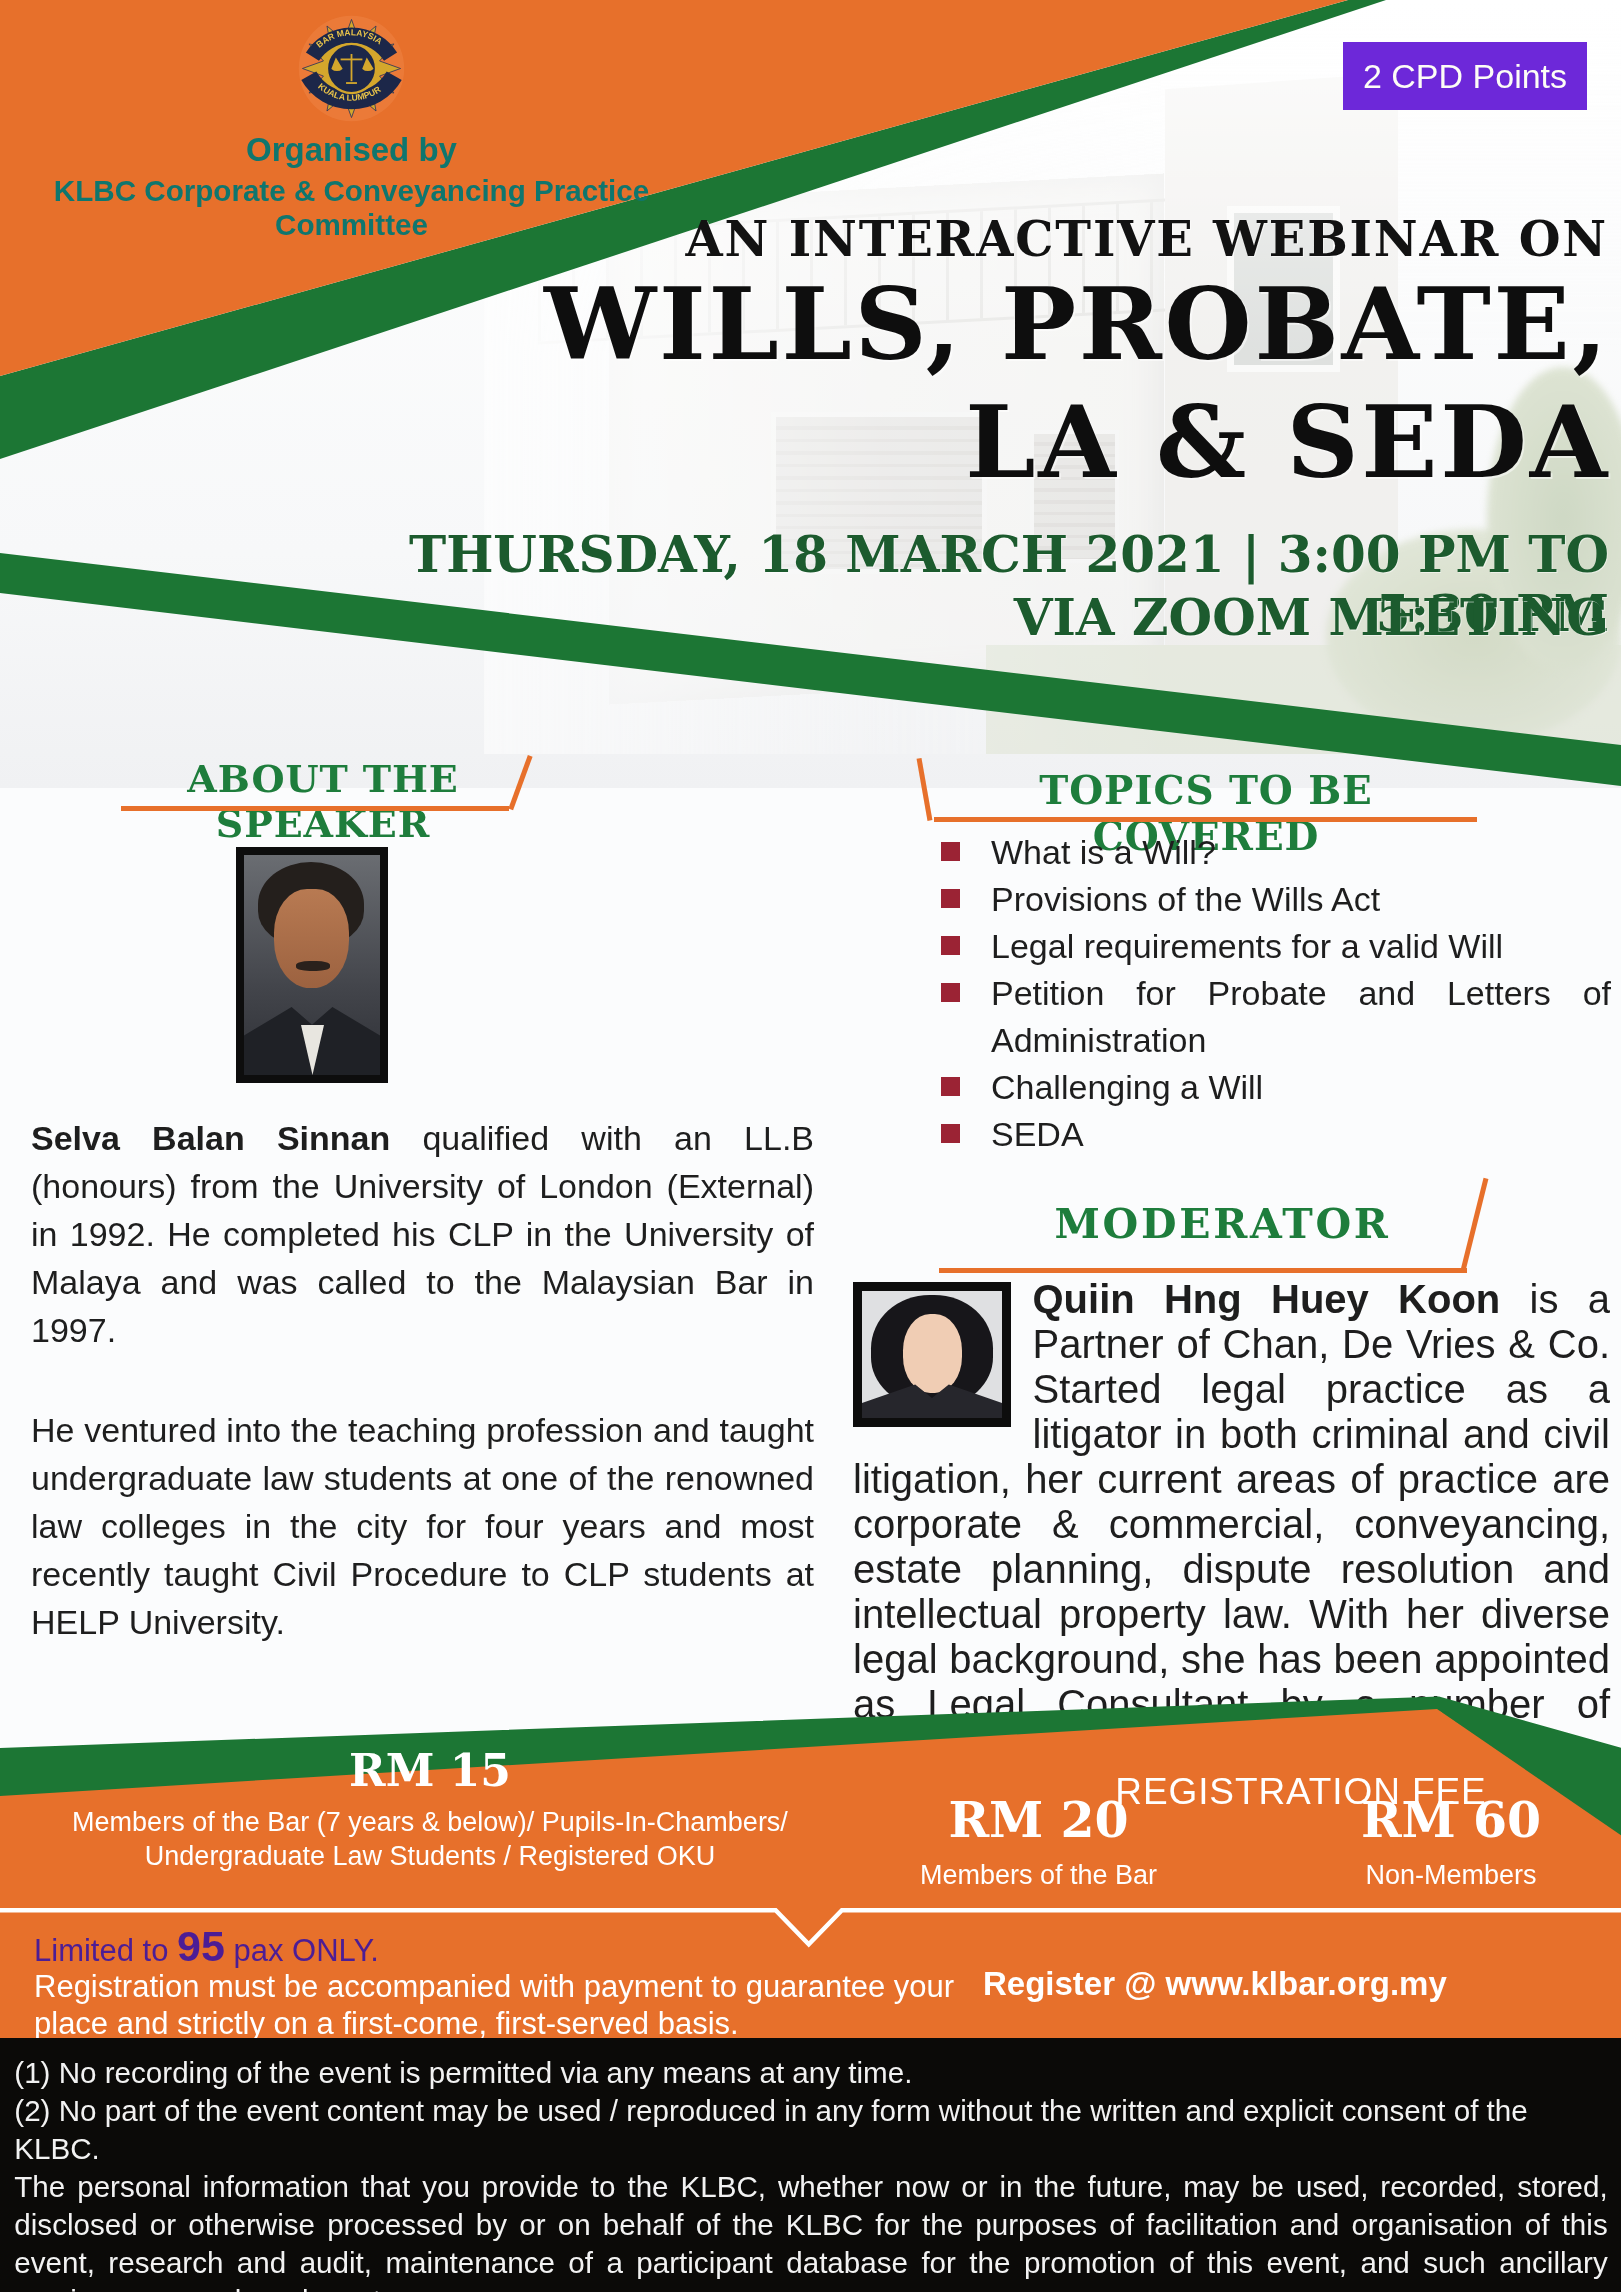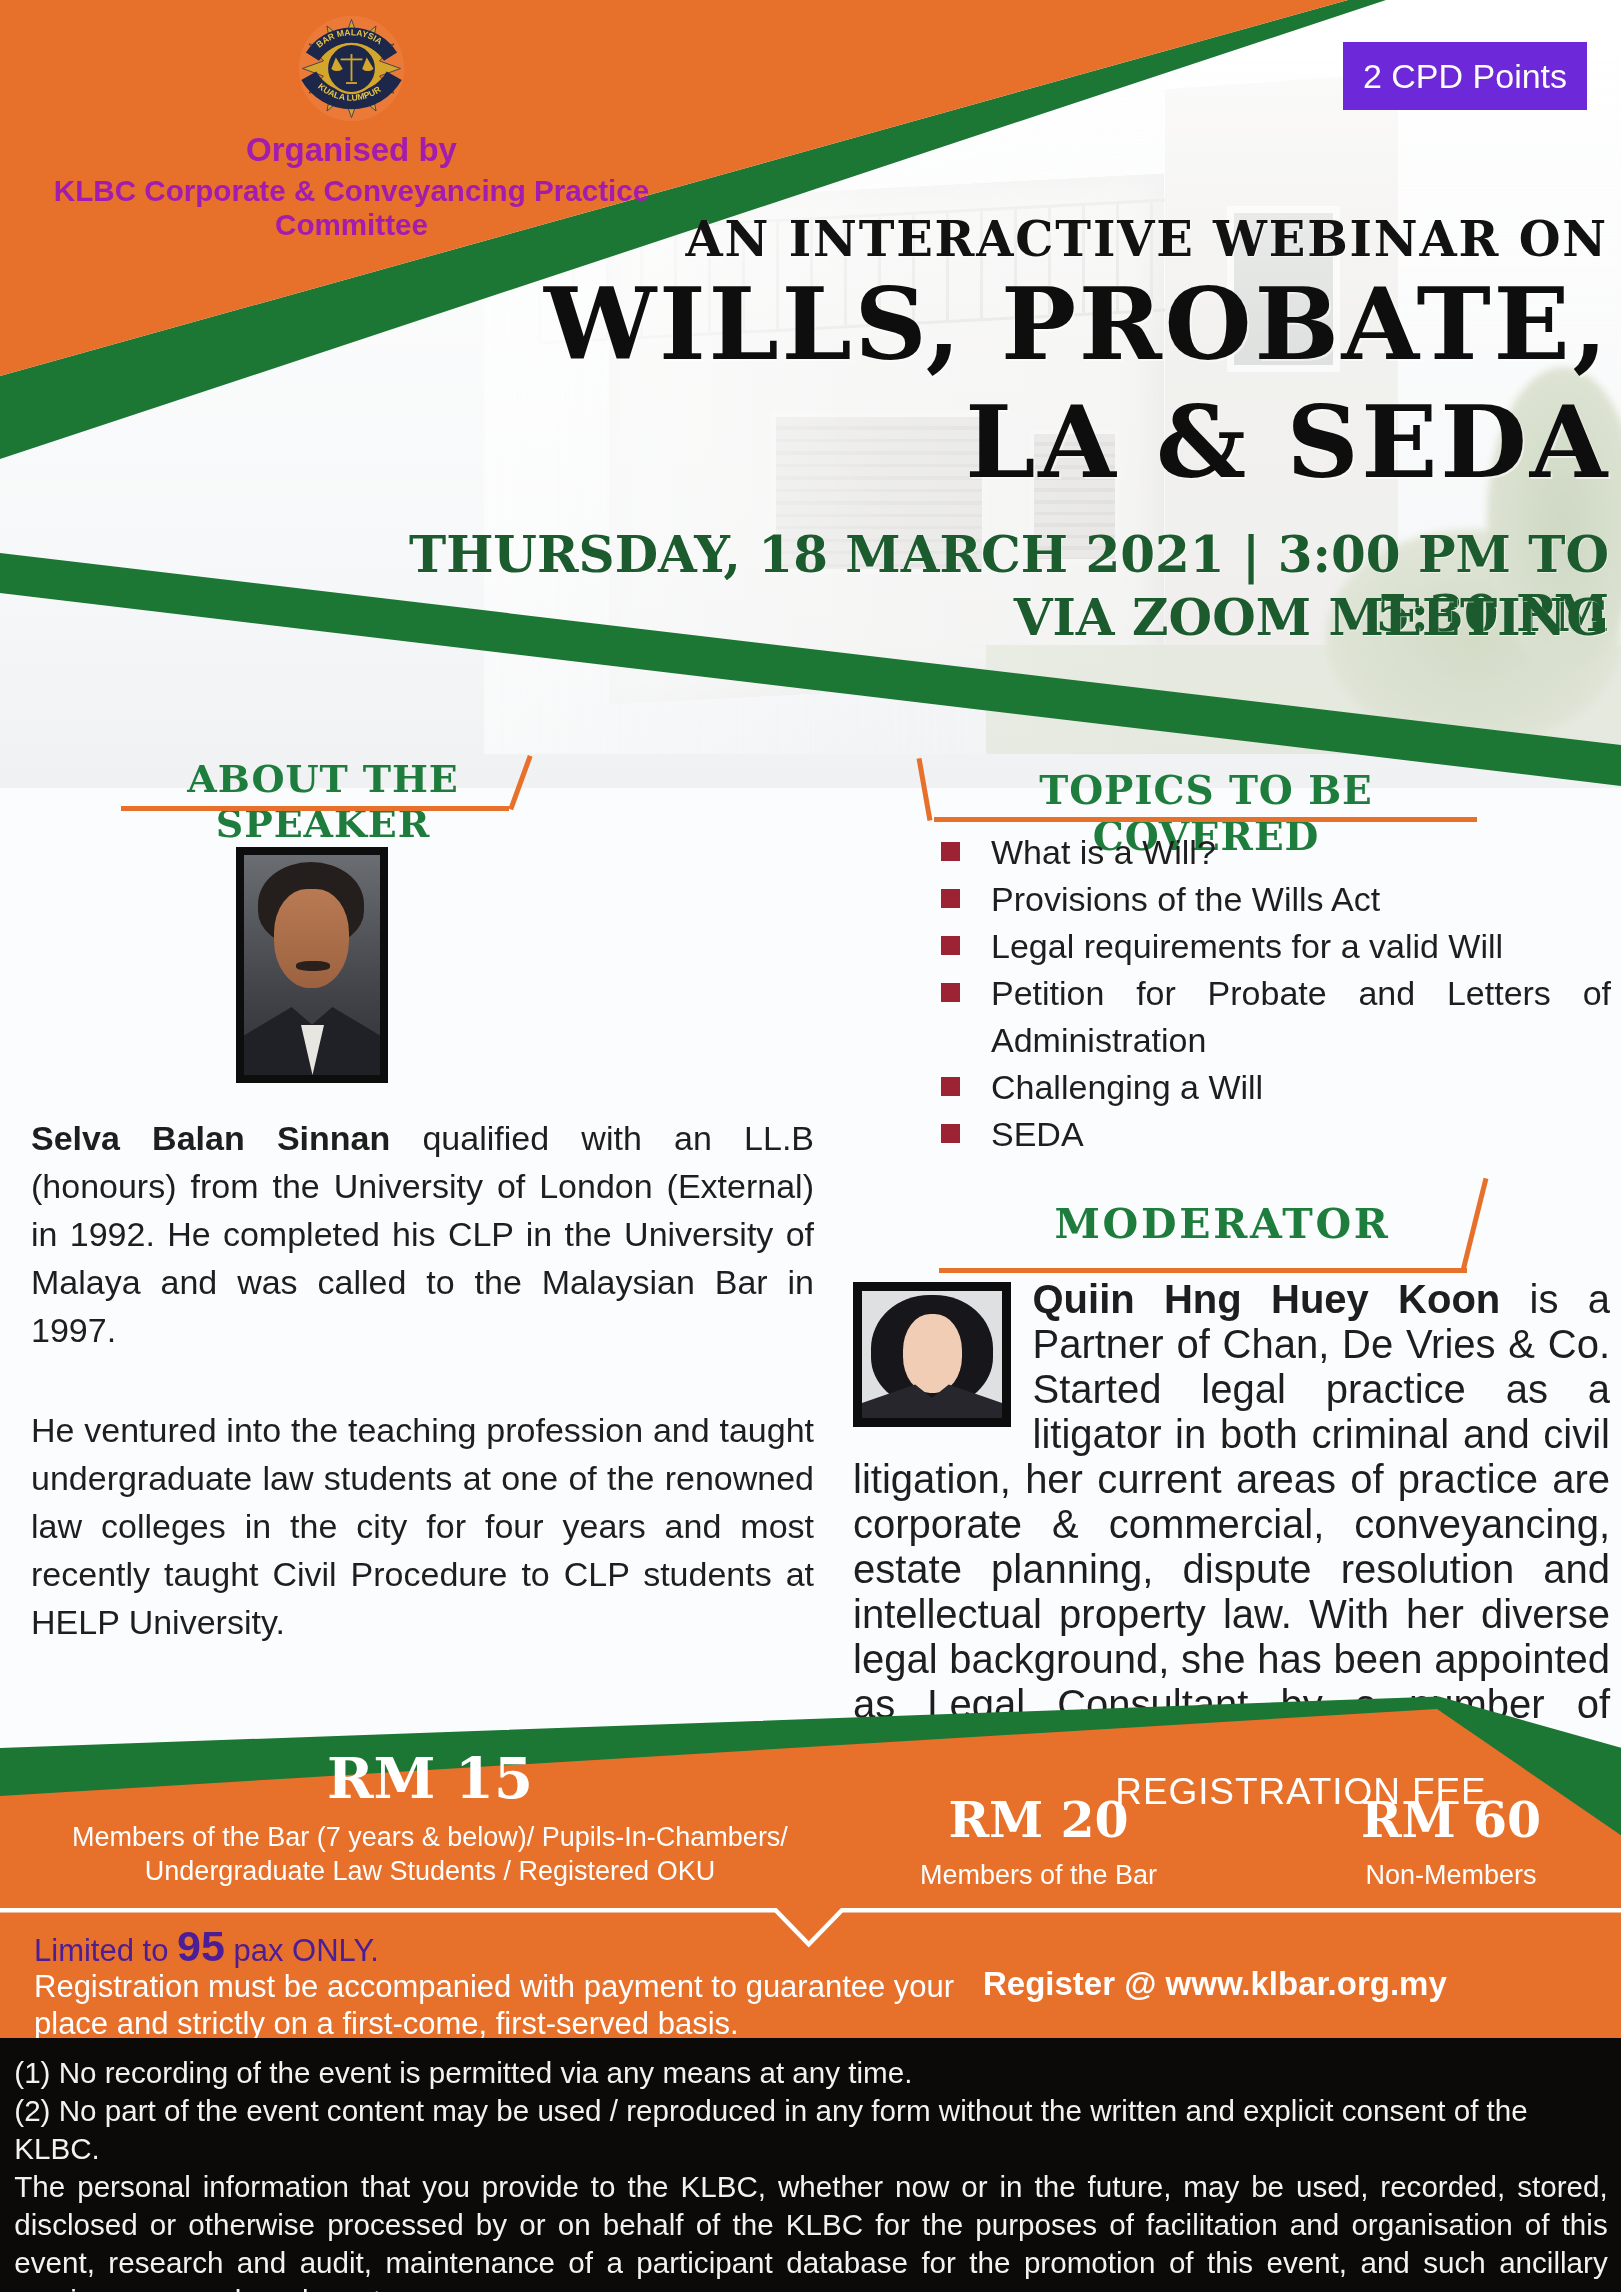--- a/index.html
+++ b/index.html
@@ -21,21 +21,21 @@
   .bush2{position:absolute;left:1003px;top:340px;width:152px;height:304px;background:radial-gradient(#aebf9a,#c6d1b2 70%,rgba(255,255,255,0));border-radius:50%;filter:blur(3.6px);}
   .art-fade{position:absolute;left:0;top:0;width:100%;height:100%;background:linear-gradient(90deg,#ffffff 0%,rgba(255,255,255,.25) 35%,rgba(255,255,255,0) 60%),linear-gradient(180deg,rgba(255,255,255,.75) 0%,rgba(255,255,255,0) 45%);}
 
   .orange-wedge{left:0;top:0;width:1397px;height:459px;background:#e7702b;
                 clip-path:polygon(0 0,1348px 0,0 376px);}
   .green-wedge{left:0;top:0;width:1397px;height:461px;background:#1c7634;
                clip-path:polygon(1348px 0,1386px 0,0 459px,0 376px);filter:drop-shadow(0 4.5px 4.5px rgba(90,90,95,.4));}
   .hero-stripe{left:0;top:537px;width:1622px;height:269px;background:#1c7634;
                clip-path:polygon(0 16px,1622px 208px,1622px 249px,0 56px);filter:drop-shadow(0 8px 6.3px rgba(108,110,116,.5));}
 
-  .org-block{left:18px;top:131px;width:667px;text-align:center;color:#a21caf;}
+  .org-block{left:18px;top:131px;width:667px;text-align:center;color:#0f766e;}
   .org-prefix{font-size:33px;font-weight:bold;}
   .org-name{font-size:29.6px;font-weight:bold;margin-top:5.4px;}
   .klbc-logo{left:297px;top:10.7px;width:109px;height:115px;}
 
   .cpd-badge{left:1343px;top:42px;width:244px;height:68px;background:#6d28d9;color:#fdfdf6;
              font-size:34px;display:flex;align-items:center;justify-content:center;}
 
   .serifbold{font-family:"DejaVu Serif","Liberation Serif",serif;font-weight:bold;}
   .kicker{left:502px;top:211px;width:1106px;text-align:right;font-size:48px;color:#121212;letter-spacing:1.8px;text-shadow:0.9px 0.9px 0 rgba(255,255,255,.55);}
   .title1{left:358px;top:265px;width:1252px;text-align:right;font-size:100px;color:#0e0e0e;letter-spacing:2.7px;text-shadow:1.8px 1.8px 0 rgba(255,255,255,.5);}
@@ -80,21 +80,21 @@
   .md-face{position:absolute;left:41px;top:23px;width:59px;height:79px;background:#f0cdb4;border-radius:46%;}
   .md-body{position:absolute;left:0;bottom:0;width:100%;height:34px;background:#26262c;clip-path:polygon(0 100%,0 55%,38% 0,50% 40%,62% 0,100% 55%,100% 100%);}
 
   
   .reg-green{left:0;top:1684px;width:1622px;height:358px;background:#1c7634;
              clip-path:polygon(0 64px,1439px 12.5px,1622px 64px,1622px 155px,1439px 27px,0 114px);}
   .reg-orange{left:0;top:1684px;width:1622px;height:355px;background:#e7702b;
               clip-path:polygon(0 112px,1437px 25px,1622px 152px,1622px 355px,0 355px);}
   .reg-fee-heading{left:1111px;top:1771px;width:380px;text-align:center;color:#fff;font-size:37px;letter-spacing:0.9px;}
   .tier{color:#fff;text-align:center;}
-  .tier-amount{font-size:56px;color:#fff;}
+  .tier-amount{font-size:44px;color:#fff;}
   .tier-aud{font-size:27px;line-height:34px;margin-top:9px;}
   .tier1{left:54px;top:1745px;width:752px;}
   .tier2{left:882px;top:1791px;width:313px;}
   .tier3{left:1303px;top:1791px;width:296px;}
   .tier2 .tier-amount,.tier3 .tier-amount{font-size:49px;}
   .vline{left:0;top:1893px;width:1622px;height:63px;}
   .limited{left:34px;top:1922px;width:806px;color:#4c1d95;font-size:31px;}
   .limited b{font-size:43px;}
   .note1{left:34px;top:1969px;width:931px;color:#fff;font-size:31px;}
   .note2{left:34px;top:2006px;width:931px;color:#fff;font-size:31px;}

